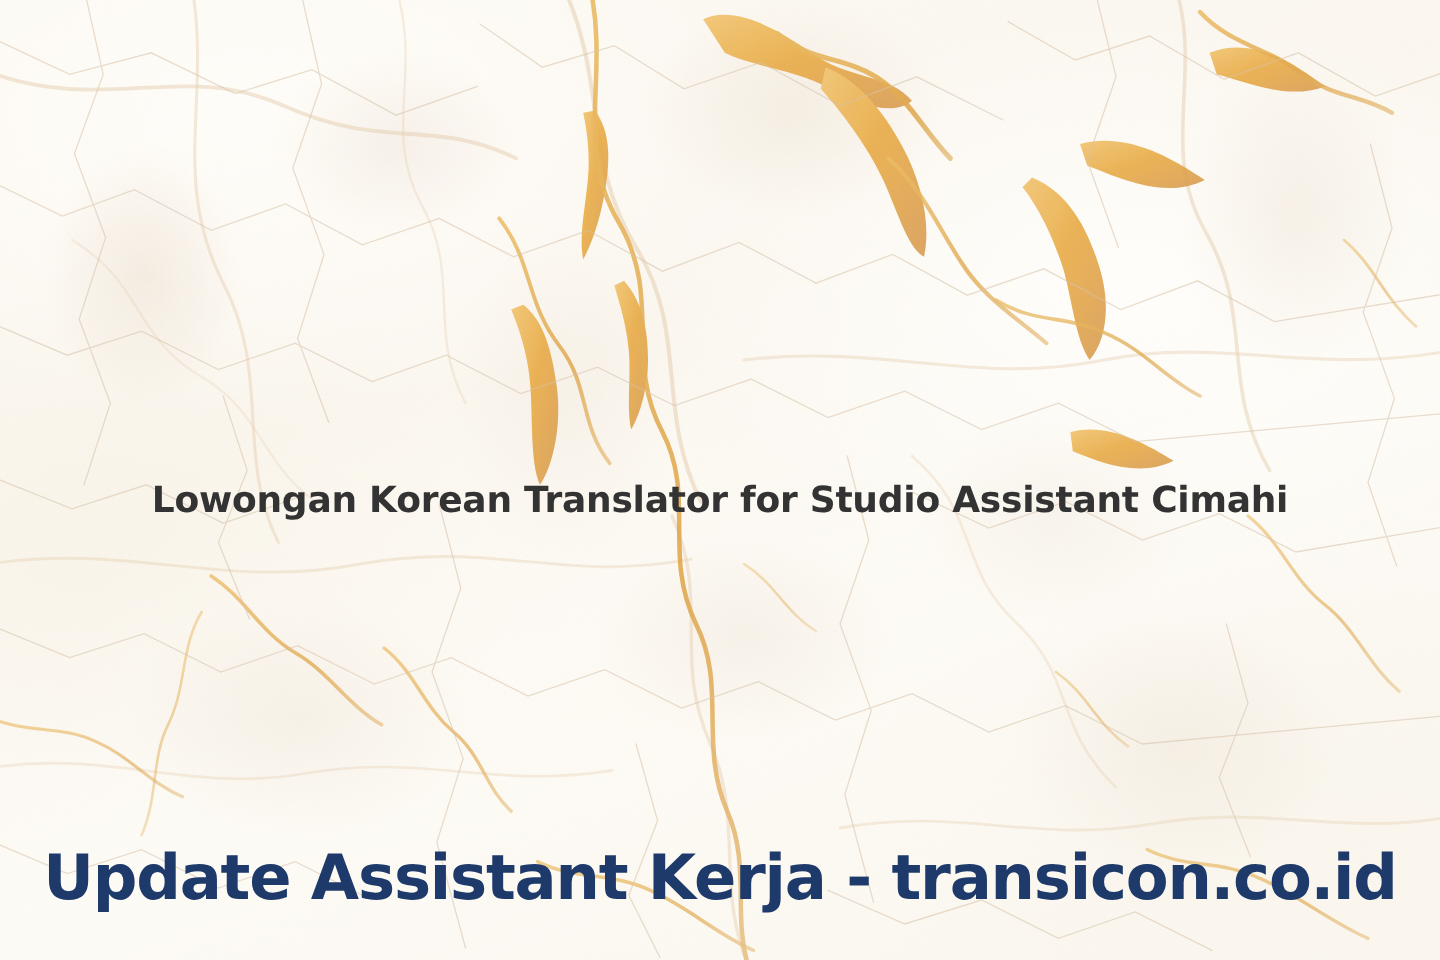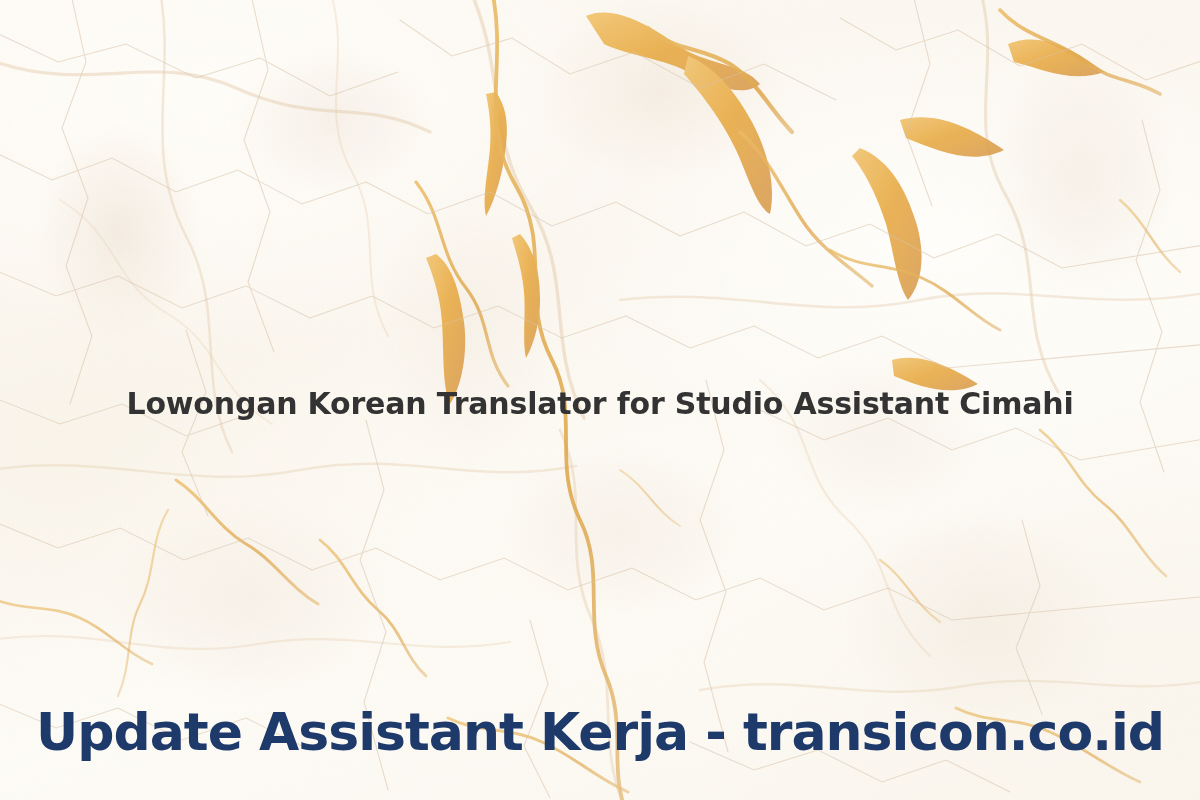--- a/index.html
+++ b/index.html
@@ -72,21 +72,21 @@
     position: absolute;
     left: 0;
     right: 0;
     top: 386px;
     text-align: center;
     padding: 0 40px;
     box-sizing: border-box;
   }
   .title-text {
     display: inline-block;
-    margin: 0;
+    margin: 14px;
     font-family: "DejaVu Sans", "Liberation Sans", sans-serif;
     font-size: 30px;
     font-weight: 700;
     line-height: 1.2;
     letter-spacing: -0.2px;
     color: #333333;
     white-space: nowrap;
   }
 
   .footer-row {

